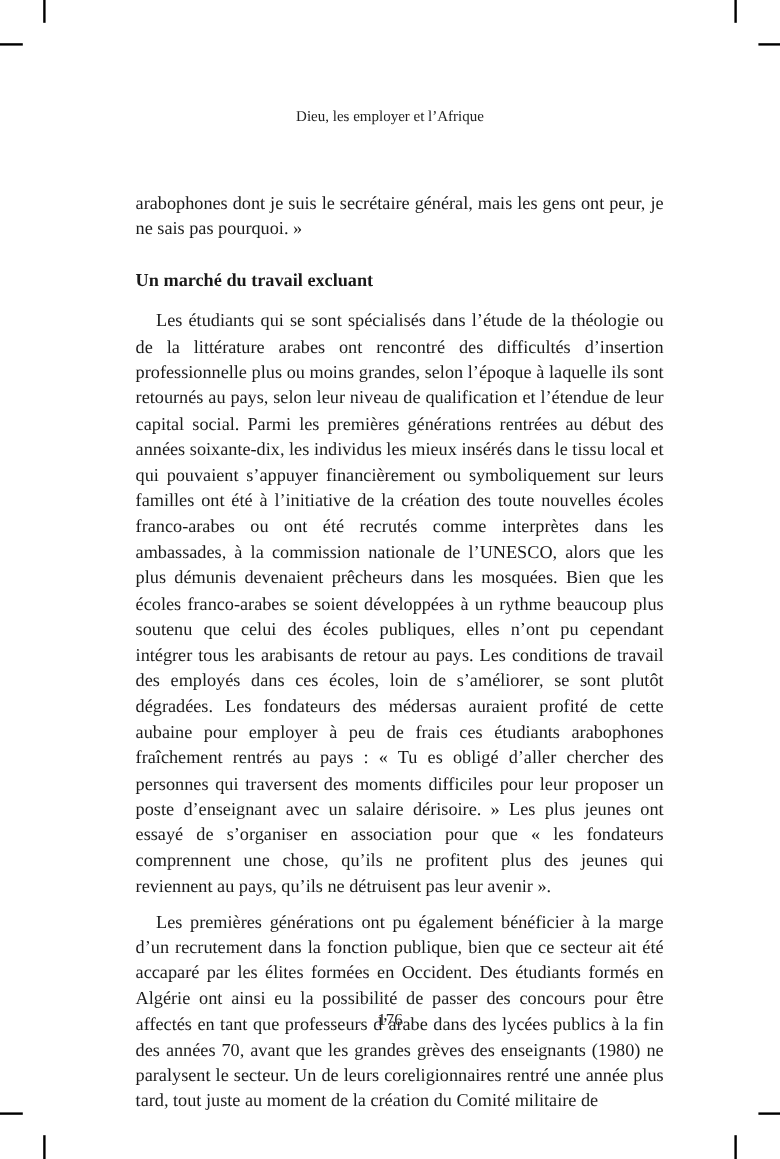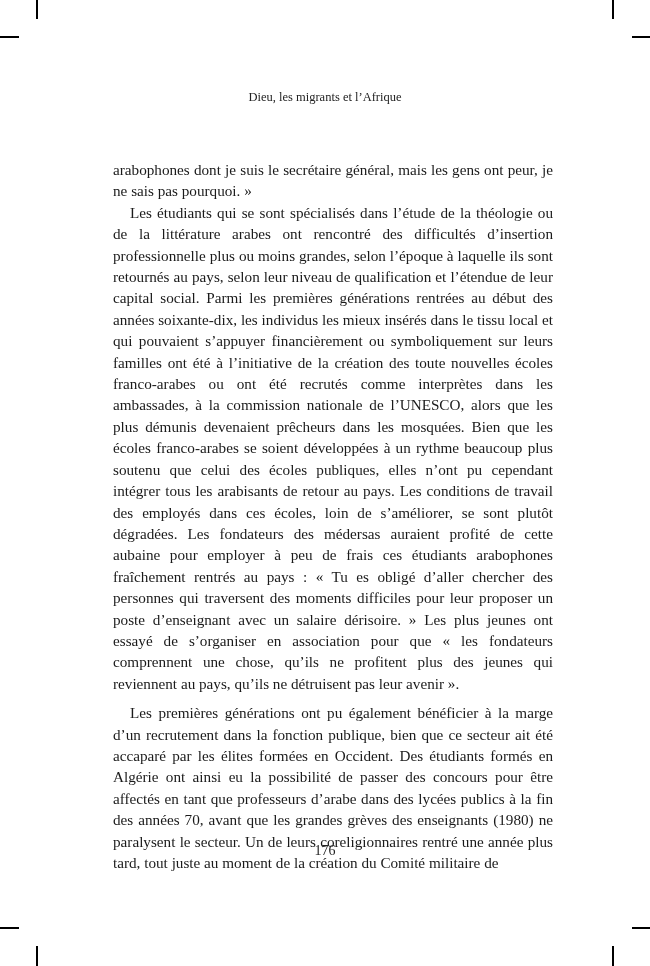--- a/index.html
+++ b/index.html
@@ -37,22 +37,23 @@
 
 <div class="crop" style="left:36px; top:0; width:2px; height:19px;"></div>
 <div class="crop" style="left:0; top:36px; width:19px; height:2px;"></div>
 <div class="crop" style="left:612px; top:0; width:2px; height:19px;"></div>
 <div class="crop" style="left:632px; top:36px; width:18px; height:2px;"></div>
 <div class="crop" style="left:0; top:927px; width:19px; height:2px;"></div>
 <div class="crop" style="left:36px; top:946px; width:2px; height:20px;"></div>
 <div class="crop" style="left:632px; top:927px; width:18px; height:2px;"></div>
 <div class="crop" style="left:612px; top:946px; width:2px; height:20px;"></div>
 
-<div class="header">Dieu, les migrants et l’Afrique</div>
+<div class="header">Dieu, les employer et l’Afrique</div>
 
 <div class="body-text">
   <p>arabophones dont je suis le secrétaire général, mais les gens ont peur, je ne sais pas pourquoi. »</p>
+  <p class="heading">Un marché du travail excluant</p>
   <p class="indent">Les étudiants qui se sont spécialisés dans l’étude de la théologie ou de la littérature arabes ont rencontré des difficultés d’insertion professionnelle plus ou moins grandes, selon l’époque à laquelle ils sont retournés au pays, selon leur niveau de qualification et l’étendue de leur capital social. Parmi les premières générations rentrées au début des années soixante-dix, les individus les mieux insérés dans le tissu local et qui pouvaient s’appuyer financièrement ou symboliquement sur leurs familles ont été à l’initiative de la création des toute nouvelles écoles franco-arabes ou ont été recrutés comme interprètes dans les ambassades, à la commission nationale de l’UNESCO, alors que les plus démunis devenaient prêcheurs dans les mosquées. Bien que les écoles franco-arabes se soient développées à un rythme beaucoup plus soutenu que celui des écoles publiques, elles n’ont pu cependant intégrer tous les arabisants de retour au pays. Les conditions de travail des employés dans ces écoles, loin de s’améliorer, se sont plutôt dégradées. Les fondateurs des médersas auraient profité de cette aubaine pour employer à peu de frais ces étudiants arabophones fraîchement rentrés au pays : « Tu es obligé d’aller chercher des personnes qui traversent des moments difficiles pour leur proposer un poste d’enseignant avec un salaire dérisoire. » Les plus jeunes ont essayé de s’organiser en association pour que « les fondateurs comprennent une chose, qu’ils ne profitent plus des jeunes qui reviennent au pays, qu’ils ne détruisent pas leur avenir ».</p>
   <div class="gap"></div>
   <p class="indent">Les premières générations ont pu également bénéficier à la marge d’un recrutement dans la fonction publique, bien que ce secteur ait été accaparé par les élites formées en Occident. Des étudiants formés en Algérie ont ainsi eu la possibilité de passer des concours pour être affectés en tant que professeurs d’arabe dans des lycées publics à la fin des années 70, avant que les grandes grèves des enseignants (1980) ne paralysent le secteur. Un de leurs coreligionnaires rentré une année plus tard, tout juste au moment de la création du Comité militaire de</p>
 </div>
 
 <div class="folio">176</div>
 
 </body></html>

